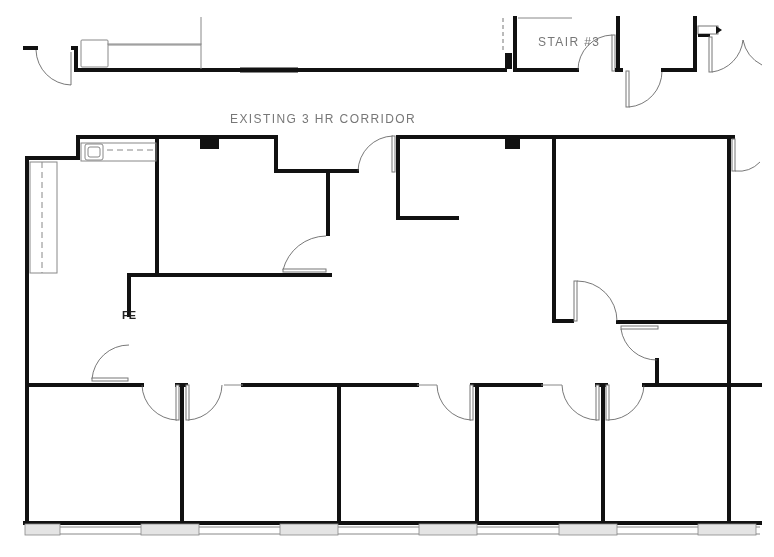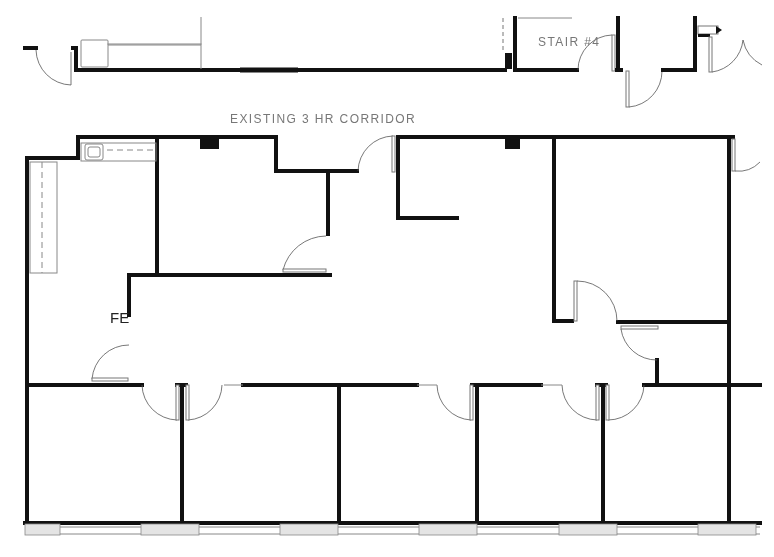--- a/index.html
+++ b/index.html
@@ -5,21 +5,21 @@
   html, body { margin: 0; padding: 0; background: #ffffff; }
   body { width: 774px; height: 557px; overflow: hidden; position: relative; font-family: "Liberation Sans", sans-serif; }
   #plan { position: absolute; left: 0; top: 0; width: 774px; height: 557px; }
   .wall { stroke: #111; stroke-width: 4; fill: none; stroke-linecap: square; }
   .thin { stroke: #888; stroke-width: 1; fill: none; }
   .door-leaf { stroke: #777; stroke-width: 1; fill: #fff; }
   .swing { stroke: #555; stroke-width: 0.8; fill: none; }
   .dash { stroke: #888; stroke-width: 1; stroke-dasharray: 6 4; fill: none; }
   .solid { fill: #111; }
   .label { position: absolute; color: #777; font-size: 12px; letter-spacing: 1.4px; white-space: nowrap; }
-  .fe-label { position: absolute; color: #222; font-size: 15px; font-weight: normal; }
+  .fe-label { position: absolute; color: #222; font-size: 11px; font-weight: bold; margin-left: 12px; }
 </style>
 </head>
 <body>
 
 <svg id="plan" viewBox="0 0 774 557" xmlns="http://www.w3.org/2000/svg">
 
   <g>
     <line class="wall" x1="25" y1="48" x2="36" y2="48"></line>
     <path class="wall" d="M73 48 L76 48 L76 70 L505 70"></path>
     <line x1="240" y1="70" x2="298" y2="70" stroke="#111" stroke-width="5"></line>
@@ -133,14 +133,14 @@
     <rect class="thin" x="85" y="144" width="18" height="16" rx="2"></rect>
     <rect class="thin" x="88" y="147" width="12" height="10" rx="2"></rect>
     <rect class="thin" x="30" y="162" width="27" height="111"></rect>
     <line class="dash" x1="42" y1="162" x2="42" y2="273"></line>
     <rect class="solid" x="200" y="139" width="19" height="10"></rect>
     <rect class="solid" x="505" y="139" width="15" height="10"></rect>
   </g>
 </svg>
 
 <div class="label" style="left:230px; top:112px;">EXISTING 3 HR CORRIDOR</div>
-<div class="label" style="left:538px; top:35px;">STAIR #4</div>
+<div class="label" style="left:538px; top:35px;">STAIR #3</div>
 <div class="fe-label" style="left:110px; top:309px;">FE</div>
 
 </body></html>

